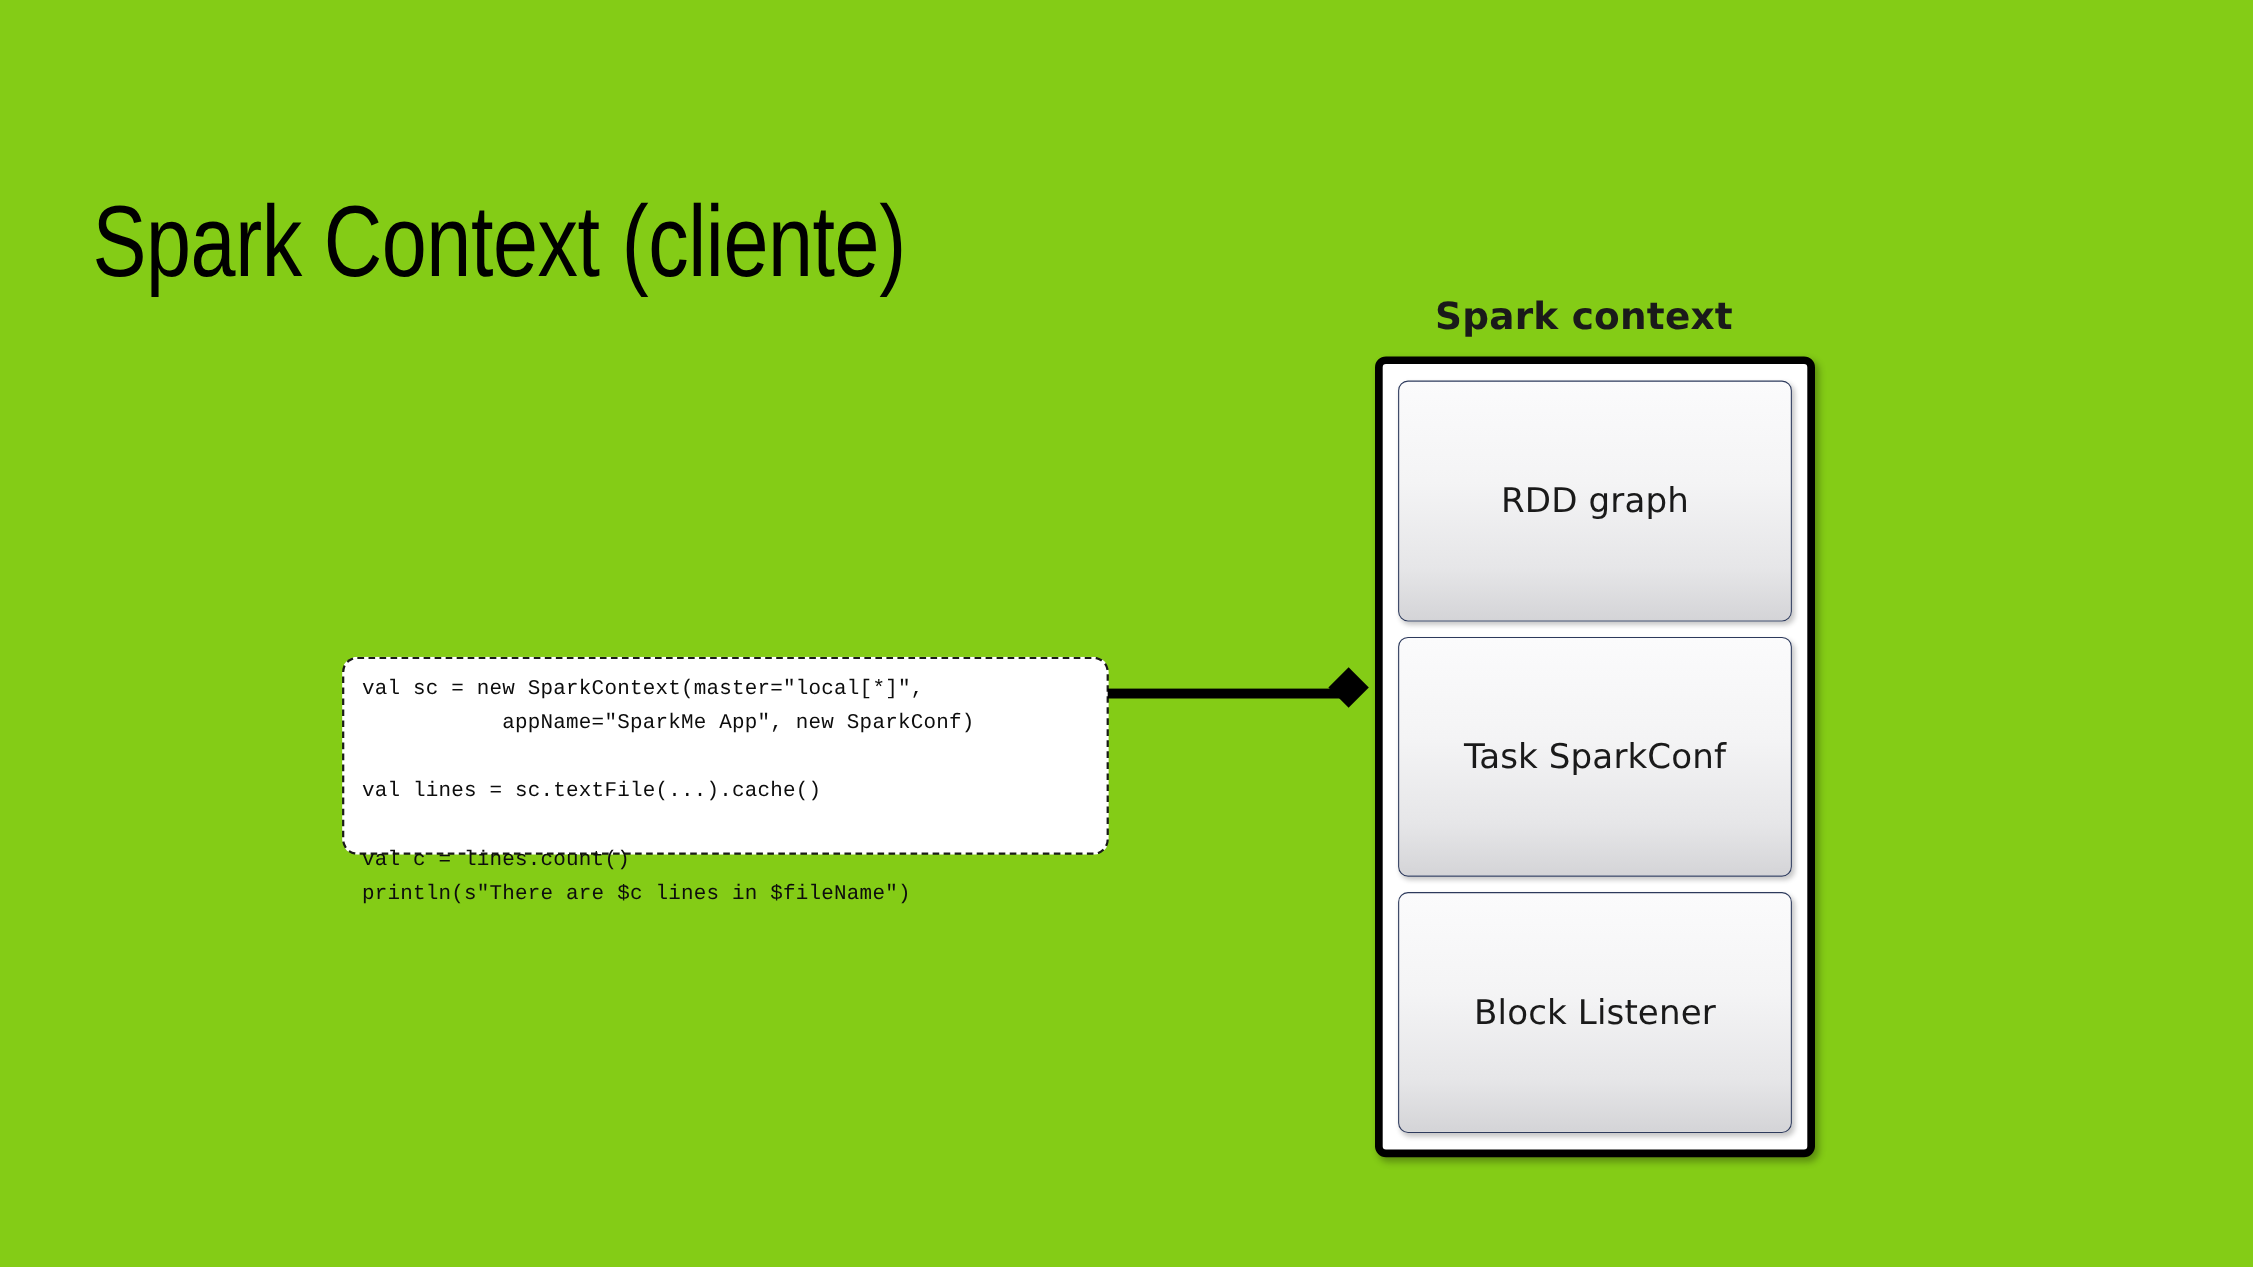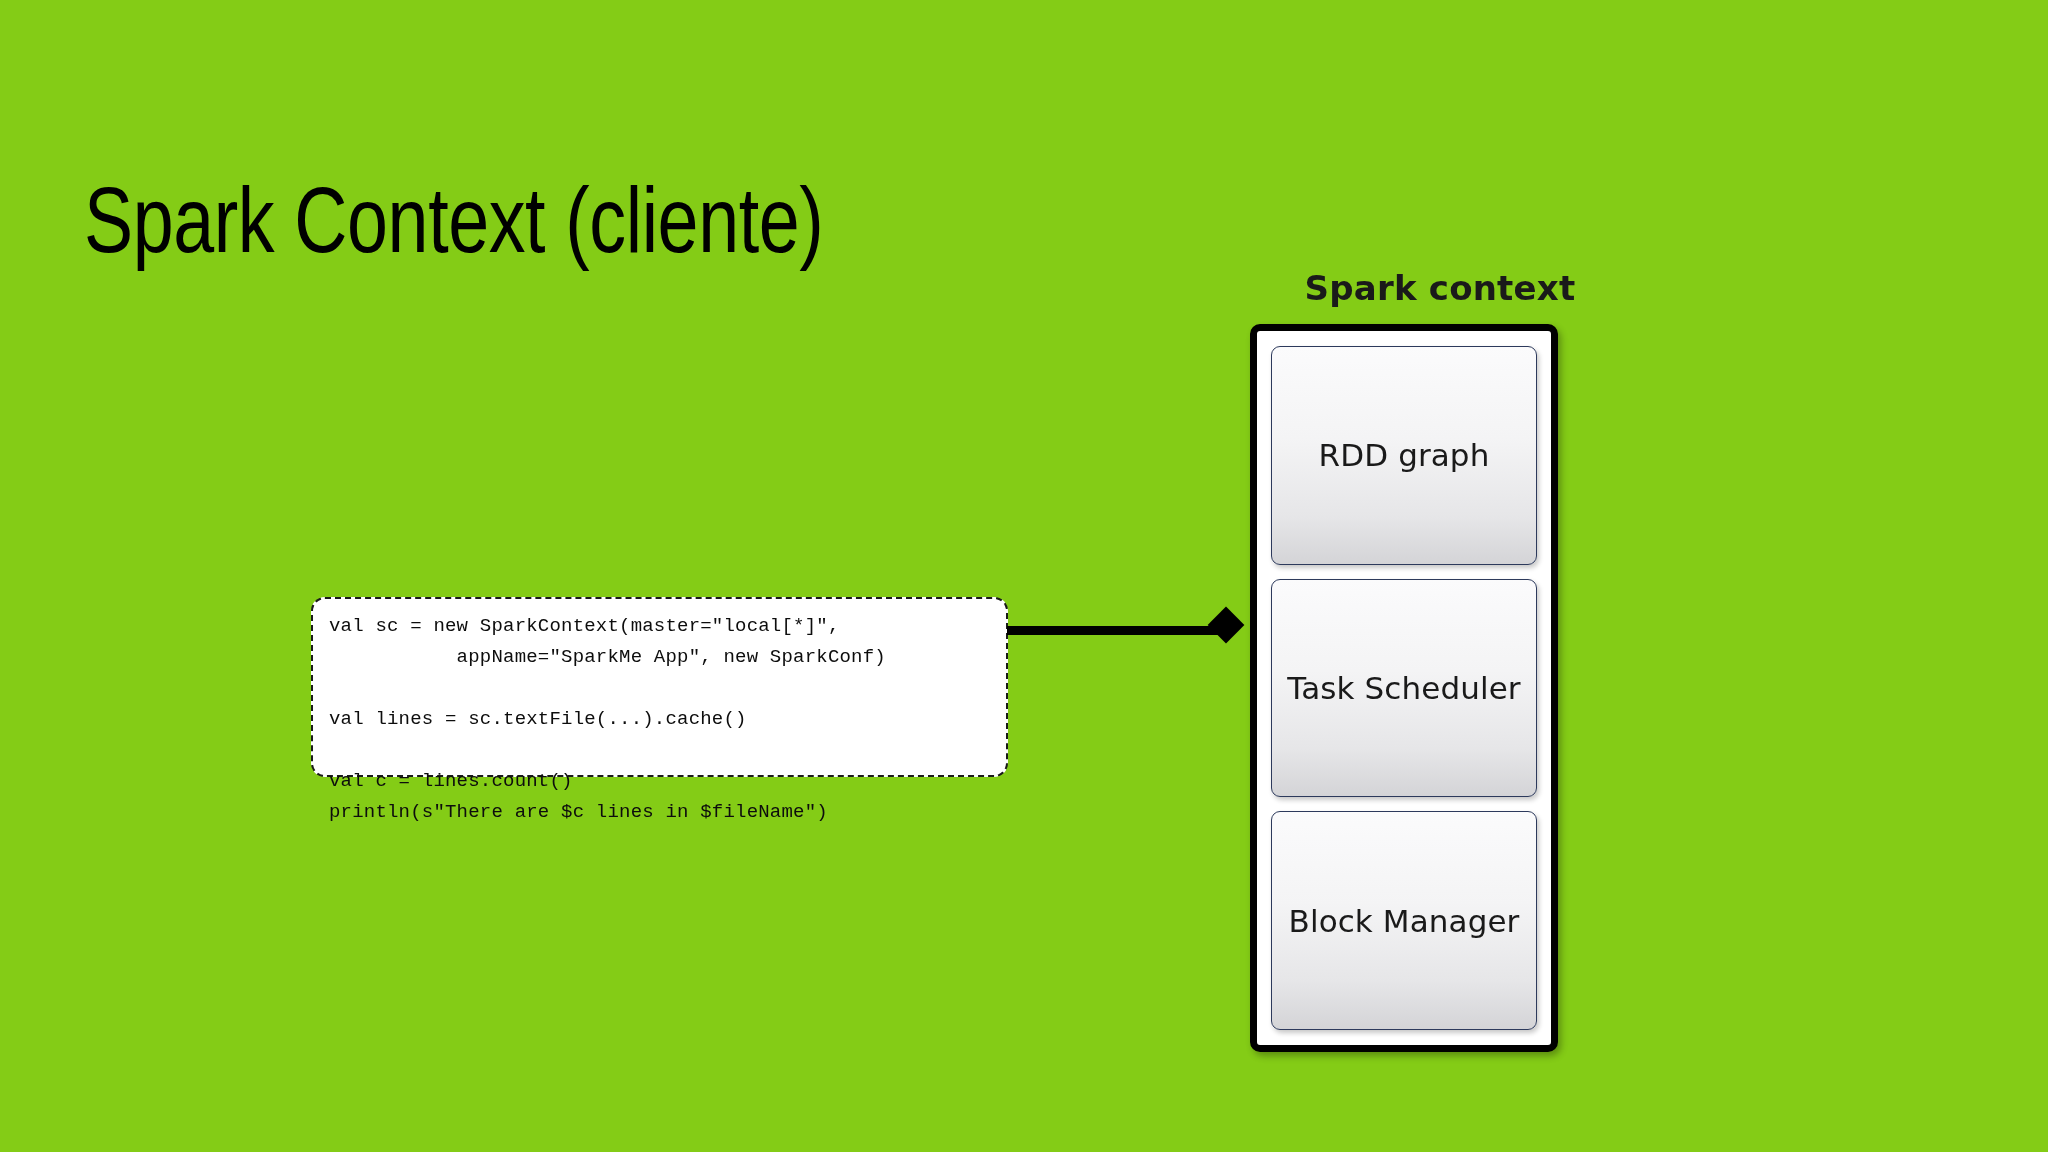--- a/index.html
+++ b/index.html
@@ -92,21 +92,21 @@
     font-weight: 700;
     color: #1a1a1a;
     letter-spacing: 0.2px;
   }
 
   
   #spark-context-box {
     position: absolute;
     left: 1250px;
     top: 324px;
-    width: 308px;
+    width: 400px;
     height: 728px;
     box-sizing: border-box;
     border: 7px solid #000000;
     border-radius: 10px;
     background: #ffffff;
     box-shadow: 3px 4px 7px rgba(0,0,0,0.30);
     padding: 15px 14px;
   }
 
   #component-list {
@@ -161,21 +161,21 @@
   <div id="connector-diamond"></div>
 
   <div id="spark-context-caption">Spark context</div>
 
   <div id="spark-context-box">
     <div id="component-list">
       <div class="component-box">
         <span>RDD graph</span>
       </div>
       <div class="component-box">
-        <span>Task Scheduler</span>
+        <span>Task SparkConf</span>
       </div>
       <div class="component-box">
-        <span>Block Manager</span>
+        <span>Block Listener</span>
       </div>
     </div>
   </div>
 
 </div>
 
 </body></html>

